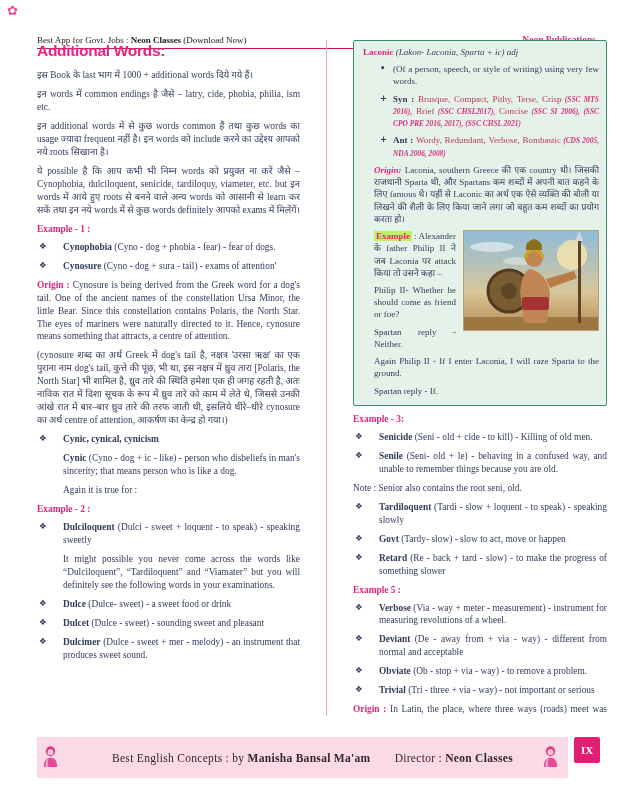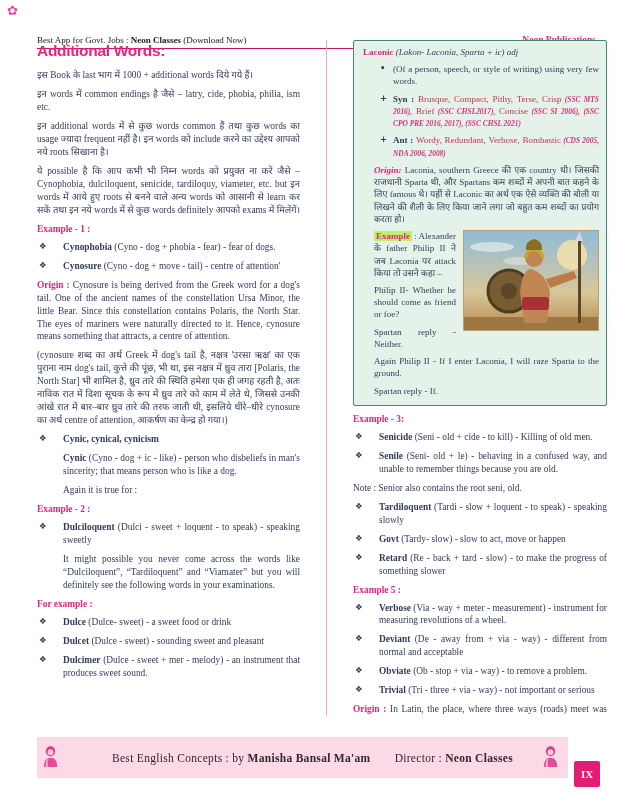--- a/index.html
+++ b/index.html
@@ -53,21 +53,21 @@
         background:#fbd9e6;display:flex;align-items:center;font-size:11.5px;color:#33272e;
         letter-spacing:0.3px;}
   .footer-bar .f-icon{width:19px;height:25px;flex:none;margin-top:-2px;}
   .f-icon.left{margin-left:4px;}
   .f-seg1{margin-left:52px;}
   .f-seg2{margin-left:auto;margin-right:28px;}
   .f-icon.right{margin-right:8px;}
   .fb{font-weight:bold;}
   .page-num{position:absolute;left:574px;top:737px;width:26px;height:26px;background:#e11e73;
         border-radius:2px;color:#ffffff;font-weight:bold;font-size:11px;
-        display:flex;align-items:center;justify-content:center;margin-top:24px;}
+        display:flex;align-items:center;justify-content:center;}
 </style>
 </head>
 <body>
 
 <div class="page">
 
   <div class="corner-mark">✿</div>
 
   <div class="header">
     <div class="header-left"><span>Best App for Govt. Jobs : </span><span class="hb">Neon Classes</span><span> (Download Now)</span></div>
@@ -78,30 +78,29 @@
 
     <div class="col-left">
       <div class="add-title">Additional Words:</div>
       <div>
           <div class="blk p"><span>इस Book के last भाग में 1000 + additional words दिये गये हैं।</span></div>
           <div class="blk p"><span>इन words में common endings है जैसे – latry, cide, phobia, philia, ism etc.</span></div>
           <div class="blk p"><span>इन additional words में से कुछ words common हैं तथा कुछ words का usage ज्यादा frequent नहीं है। इन words को include करने का उद्देश्य आपको नये roots सिखाना है।</span></div>
           <div class="blk p"><span>ये possible है कि आप कभी भी निम्न words को प्रयुक्त ना करें जैसे – Cynophobia, dulciloquent, senicide, tardiloquy, viameter, etc. but इन words में आये हुए roots से बनने वाले अन्य words को आसानी से learn कर सकें तथा इन नये words में से कुछ words definitely आपको exams में मिलेंगें।</span></div>
           <div class="blk label"><span>Example - 1 :</span></div>
           <div class="blk bullet"><span class="marker">❖</span><span class="r-b">Cynophobia</span><span> (Cyno - dog + phobia - fear)  - fear of dogs.</span></div>
-          <div class="blk bullet"><span class="marker">❖</span><span class="r-b">Cynosure</span><span> (Cyno - dog + move - tail) - centre of attention'</span></div>
+          <div class="blk bullet"><span class="marker">❖</span><span class="r-b">Cynosure</span><span> (Cyno - dog + sura - tail) - exams of attention'</span></div>
           <div class="blk p"><span class="r-pk">Origin : </span><span>Cynosure is being derived from the Greek word for a dog's tail. One of the ancient names of the constellation Ursa Minor, the little Bear. Since this constellation contains Polaris, the North Star. The eyes of mariners were naturally directed to it. Hence, cynosure means something that attracts, a centre of attention.</span></div>
           <div class="blk p"><span>(cynosure शब्द का अर्थ Greek में dog's tail है, नक्षत्र 'उरसा ऋक्ष' का एक पुराना नाम dog's tail, कुत्ते की पूंछ, भी था, इस नक्षत्र में ध्रुव तारा [Polaris, the North Star] भी शामिल है, ध्रुव तारे की स्थिति हमेशा एक ही जगह रहती है, अतः नाविक रात में दिशा सूचक के रूप में ध्रुव तारे को काम में लेते थे, जिससे उनकी आंखे रात में बार–बार ध्रुव तारे की तरफ जाती थी, इसलिये धीरे–धीरे cynosure का अर्थ centre of attention, आकर्षण का केन्द्र हो गया।)</span></div>
           <div class="blk bullet"><span class="marker">❖</span><span class="r-b">Cynic, cynical, cynicism</span></div>
           <div class="blk sub"><span class="r-b">Cynic</span><span> (Cyno - dog + ic - like) - person who disbeliefs in man's sincerity; that means person who is like a dog.</span></div>
           <div class="blk sub"><span>Again it is true for :</span></div>
           <div class="blk label"><span>Example - 2 :</span></div>
           <div class="blk bullet"><span class="marker">❖</span><span class="r-b">Dulciloquent</span><span> (Dulci - sweet + loquent - to speak) - speaking sweetly</span></div>
           <div class="blk sub"><span>It might possible you never come across the words like “Dulciloquent”, “Tardiloquent” and “Viamater” but you will definitely see the following  words in your examinations.</span></div>
-          <div class="blk label"><span>For example :</span></div>
           <div class="blk bullet"><span class="marker">❖</span><span class="r-b">Dulce</span><span> (Dulce- sweet) - a sweet food or drink</span></div>
           <div class="blk bullet"><span class="marker">❖</span><span class="r-b">Dulcet</span><span> (Dulce - sweet) - sounding sweet and pleasant</span></div>
           <div class="blk bullet"><span class="marker">❖</span><span class="r-b">Dulcimer</span><span> (Dulce - sweet + mer - melody) - an instrument that produces sweet sound.</span></div>
         </div>
     </div>
 
     <div class="divider"></div>
 
     <div class="col-right">
 

